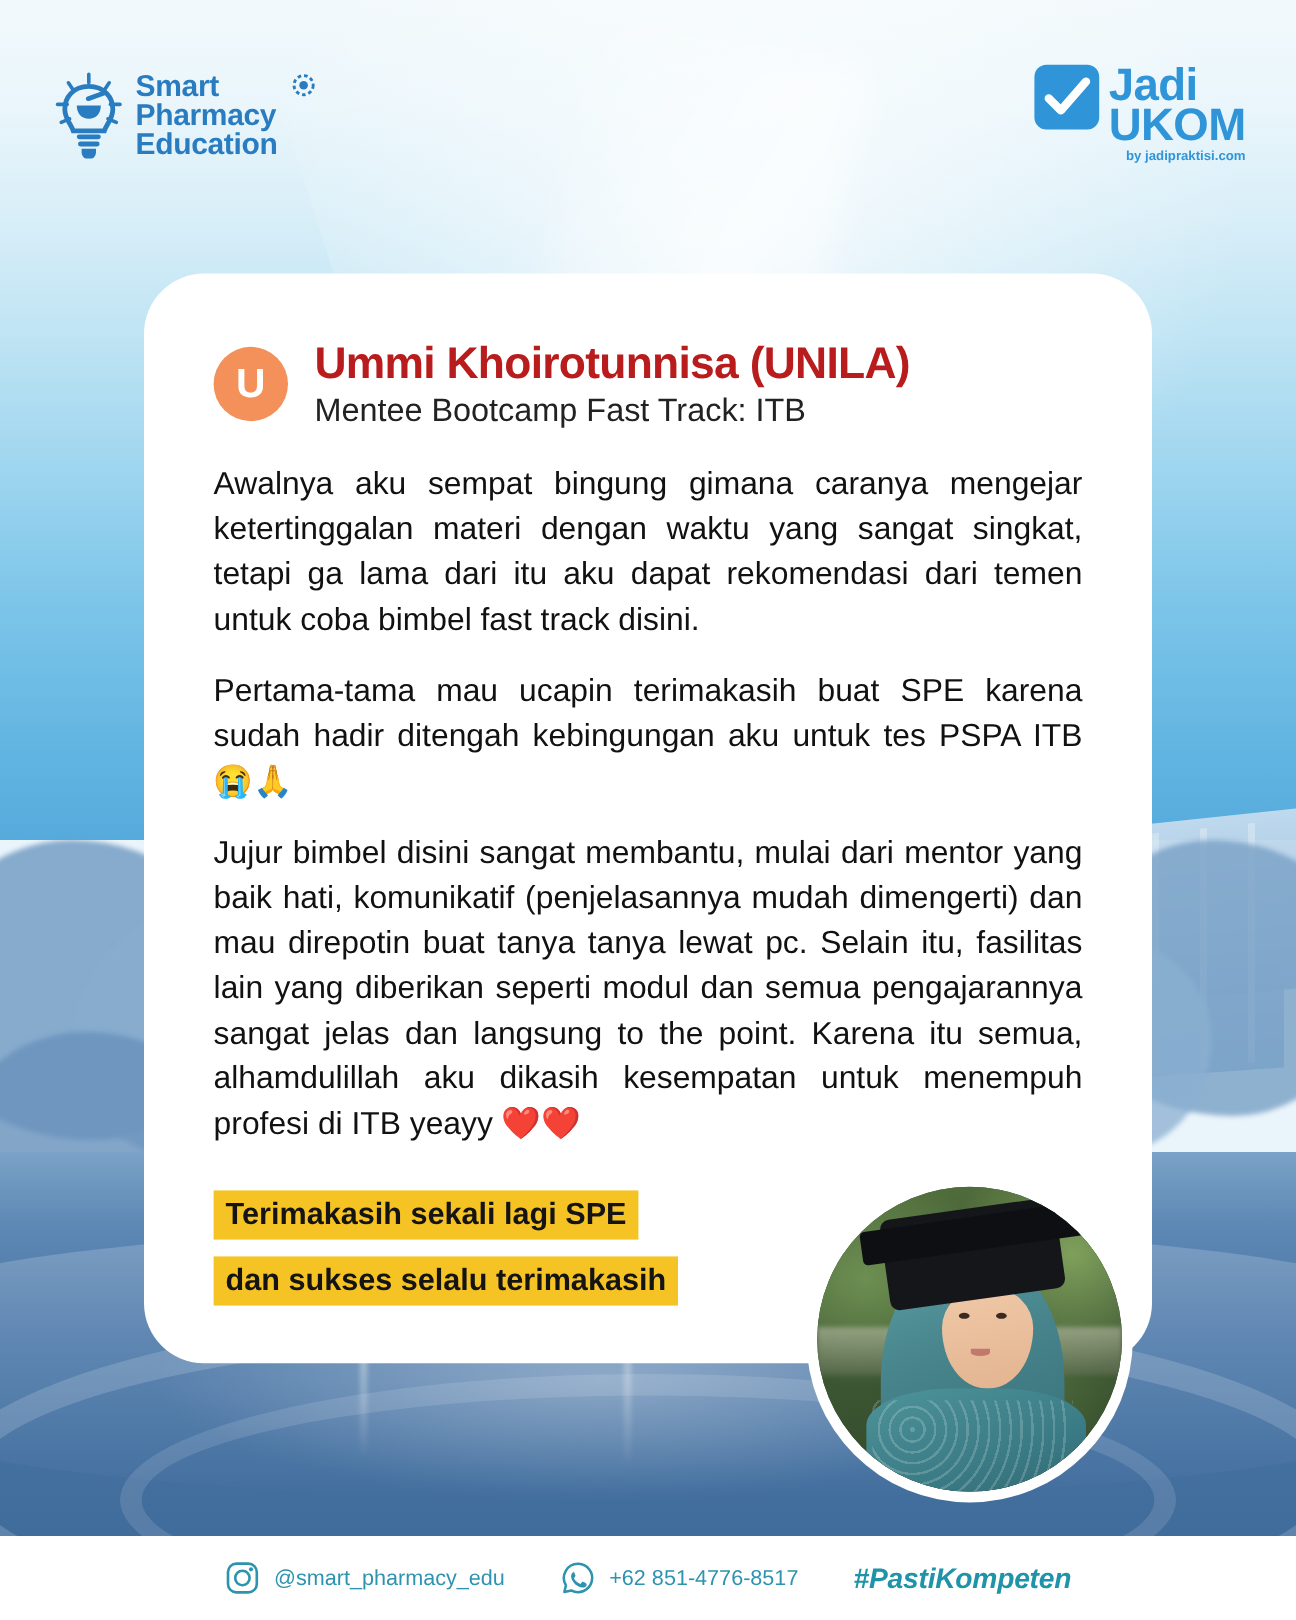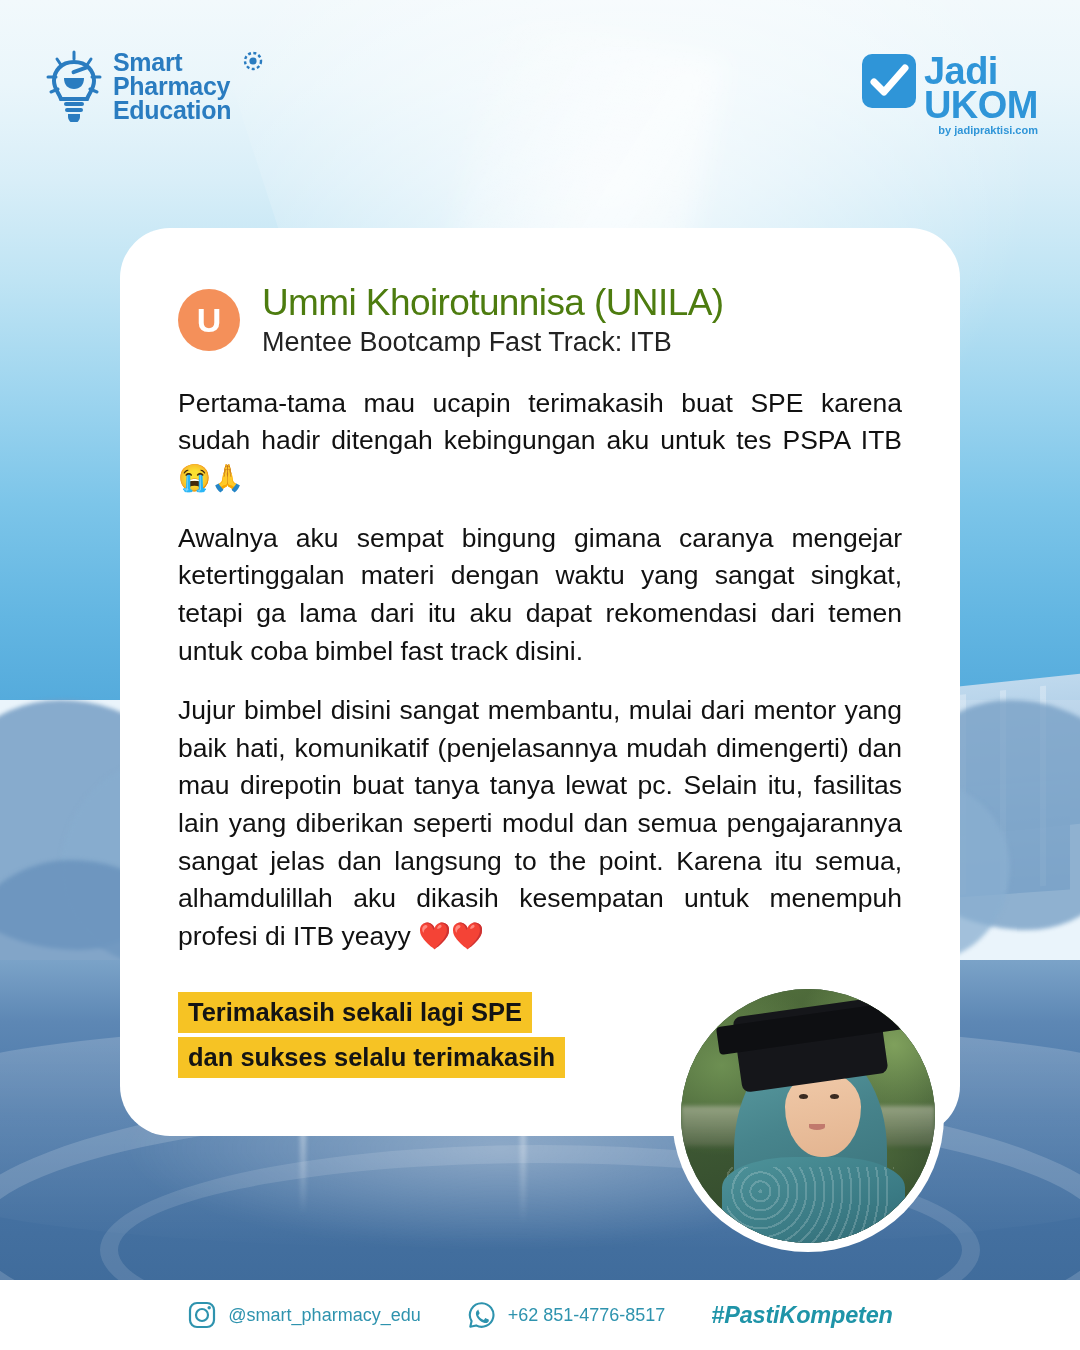--- a/index.html
+++ b/index.html
@@ -129,21 +129,21 @@
     position: absolute;
     left: 120px; top: 1080px;
     width: 760px; height: 170px;
     background: radial-gradient(ellipse at 50% 40%, rgba(255,255,255,.32) 0%, rgba(255,255,255,0) 70%);
     filter: blur(6px);
   }
 
   
   .logo-spe {
     position: absolute;
-    left: 45px; top: 50px;
+    left: 45px; top: 60px;
     display: flex; align-items: center; gap: 10px;
   }
   .logo-spe .lamp { width: 58px; height: 72px; flex: none; }
   .logo-spe .wordmark {
     font-weight: 700;
     font-size: 25px;
     line-height: 24px;
     color: #2a7cc0;
     letter-spacing: -0.3px;
     position: relative;
@@ -201,22 +201,22 @@
     color: #ffffff;
     font-size: 34px;
     font-weight: 600;
     display: flex; align-items: center; justify-content: center;
     flex: none;
     line-height: 1;
   }
   .head-text { min-width: 0; }
   .person-name {
     font-size: 37px;
-    font-weight: 400;
-    color: #4d7c0f;
+    font-weight: 700;
+    color: #b91c1c;
     letter-spacing: -0.6px;
     line-height: 1.12;
   }
   .person-role {
     font-size: 27px;
     color: #222222;
     line-height: 1.2;
     margin-top: 3px;
   }
 
@@ -227,21 +227,21 @@
     text-align: justify;
     margin-bottom: 22px;
   }
   .body-text p:last-child { margin-bottom: 12px; }
 
   .closing {
     margin-top: 36px;
     display: flex;
     flex-direction: column;
     align-items: flex-start;
-    gap: 4px;
+    gap: 14px;
   }
   .closing span {
     background: #f6c324;
     color: #141414;
     font-weight: 700;
     font-size: 25.5px;
     line-height: 1.35;
     padding: 3px 10px 4px 10px;
     display: inline-block;
   }
@@ -438,22 +438,22 @@
   <div class="card">
     <div class="card-head">
       <div class="avatar">U</div>
       <div class="head-text">
         <div class="person-name">Ummi Khoirotunnisa (UNILA)</div>
         <div class="person-role">Mentee Bootcamp Fast Track: ITB</div>
       </div>
     </div>
 
     <div class="body-text">
+      <p>Awalnya aku sempat bingung gimana caranya mengejar ketertinggalan materi dengan waktu yang sangat singkat, tetapi ga lama dari itu aku dapat rekomendasi dari temen untuk coba bimbel fast track disini.</p>
       <p>Pertama-tama mau ucapin terimakasih buat SPE karena sudah hadir ditengah kebingungan aku untuk tes PSPA ITB 😭🙏</p>
-      <p>Awalnya aku sempat bingung gimana caranya mengejar ketertinggalan materi dengan waktu yang sangat singkat, tetapi ga lama dari itu aku dapat rekomendasi dari temen untuk coba bimbel fast track disini.</p>
       <p>Jujur bimbel disini sangat membantu, mulai dari mentor yang baik hati, komunikatif (penjelasannya mudah dimengerti) dan mau direpotin buat tanya tanya lewat pc. Selain itu, fasilitas lain yang diberikan seperti modul dan semua pengajarannya sangat jelas dan langsung to the point. Karena itu semua, alhamdulillah aku dikasih kesempatan untuk menempuh profesi di ITB yeayy ❤️❤️</p>
     </div>
 
     <div class="closing">
       <span>Terimakasih sekali lagi SPE</span>
       <span>dan sukses selalu terimakasih</span>
     </div>
   </div>
 
   <div class="portrait">

